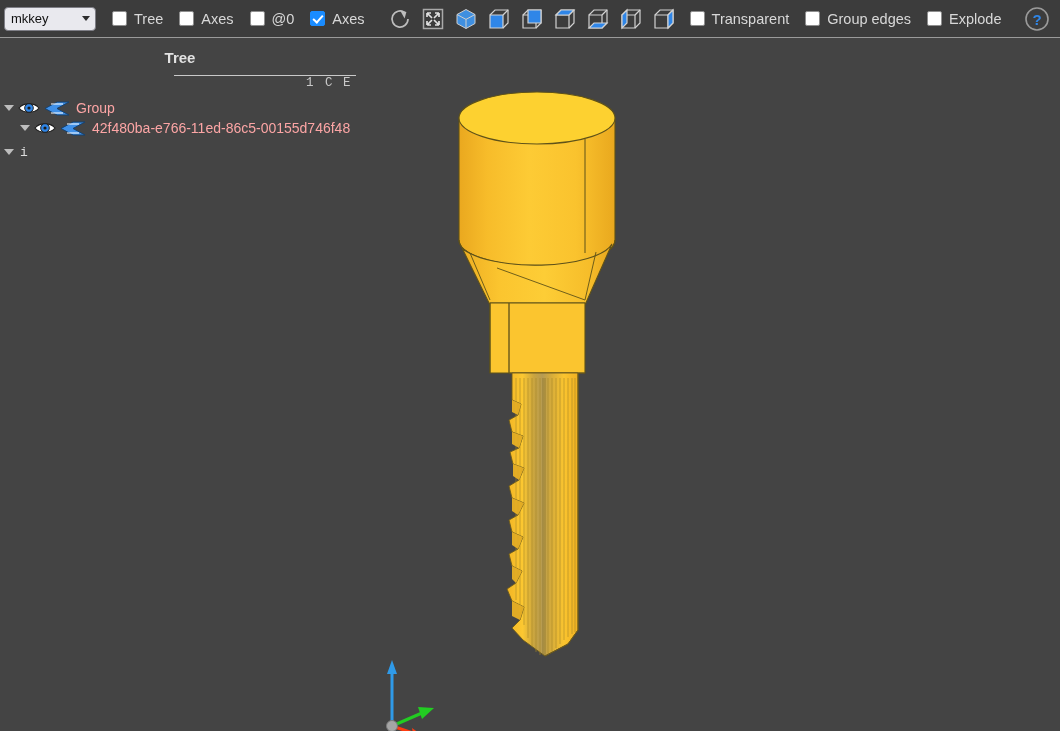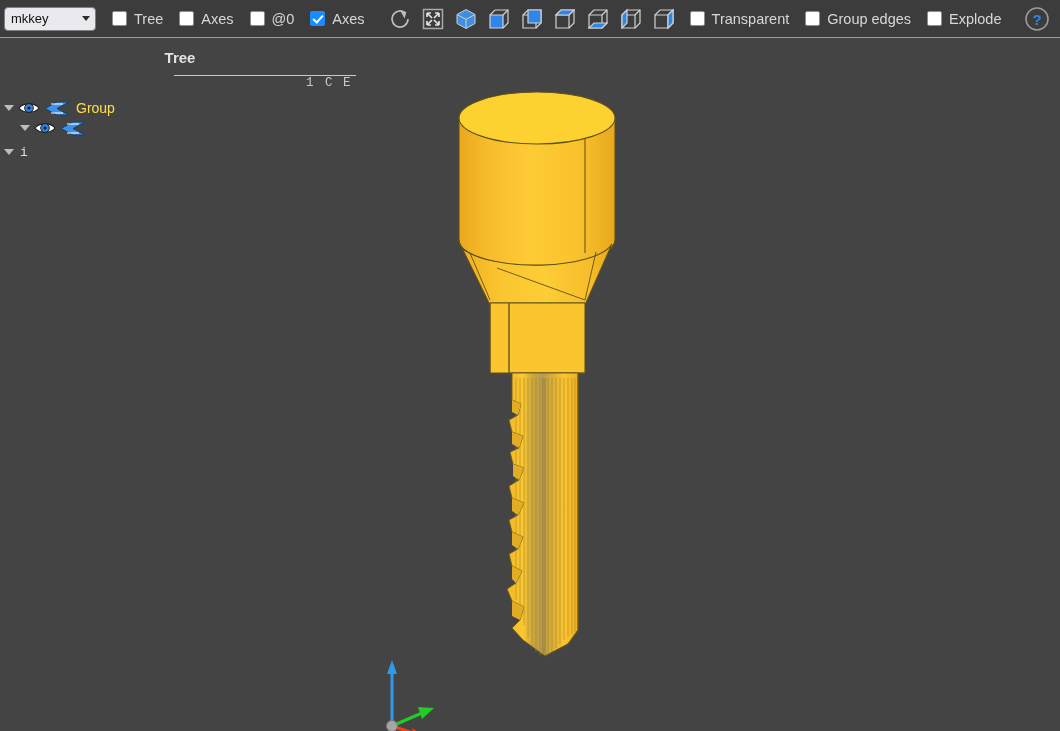--- a/index.html
+++ b/index.html
@@ -100,21 +100,21 @@
   .tri i {
     display: block; width: 0; height: 0;
     border-left: 5px solid transparent;
     border-right: 5px solid transparent;
     border-top: 6px solid #bdbdbd;
   }
   .tri.blank i { border: 0; }
   .eye { width: 26px; flex: none; display:flex; align-items:center; justify-content:center;}
   .shape { width: 30px; flex: none; display:flex; align-items:center; justify-content:center;}
   .node-label {
-    color: #fde047; font-size: 14px; margin-left: 4px;
+    color: #fca5a5; font-size: 14px; margin-left: 4px;
     overflow: hidden; text-overflow: clip;
   }
   .mono-label {
     color: #dcdcdc; font-family: "Liberation Mono", monospace; font-size: 13px;
     margin-left: 4px;
   }
 
   
   .viewport {
     position: absolute; left: 360px; top: 38px; width: 700px; height: 693px;
@@ -306,20 +306,21 @@
             <circle cx="11" cy="7" r="4.3" fill="#2f86e8" stroke="#1f1f1f" stroke-width="1"></circle>
             <circle cx="11" cy="7" r="1.6" fill="#1b1b1b"></circle>
           </svg>
         </span>
         <span class="shape">
           <svg width="26" height="15" viewBox="0 0 26 15">
             <path d="M13 1 L25 1 L13 7.5 L25 14 L13 14 L1 7.5 Z" fill="#3f90e8" stroke="#15406e" stroke-width="1"></path>
             <path d="M7 3 L19 3 M7 12 L19 12" stroke="#ffffff" stroke-width="1.1"></path>
           </svg>
         </span>
+        <span class="node-label">42f480ba-e766-11ed-86c5-00155d746f48</span>
       </div>
 
 
       <div class="tree-row" style="padding-left:2px; margin-top:4px;">
         <span class="tri">
             <i></i>
           </span>
         <span class="mono-label">i</span>
       </div>
 

